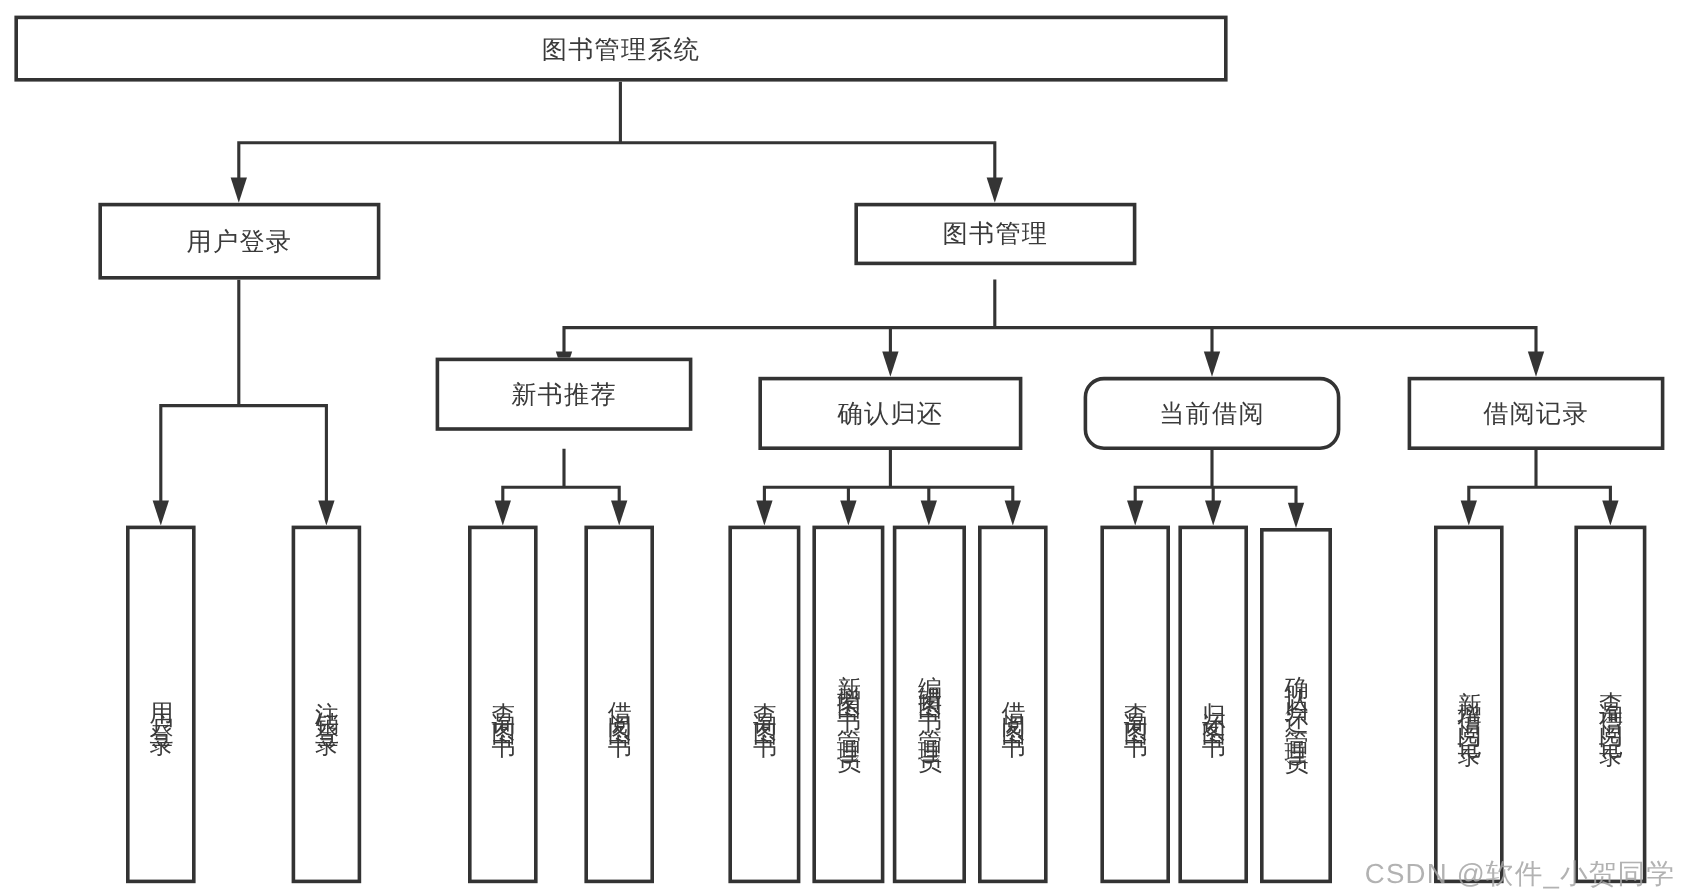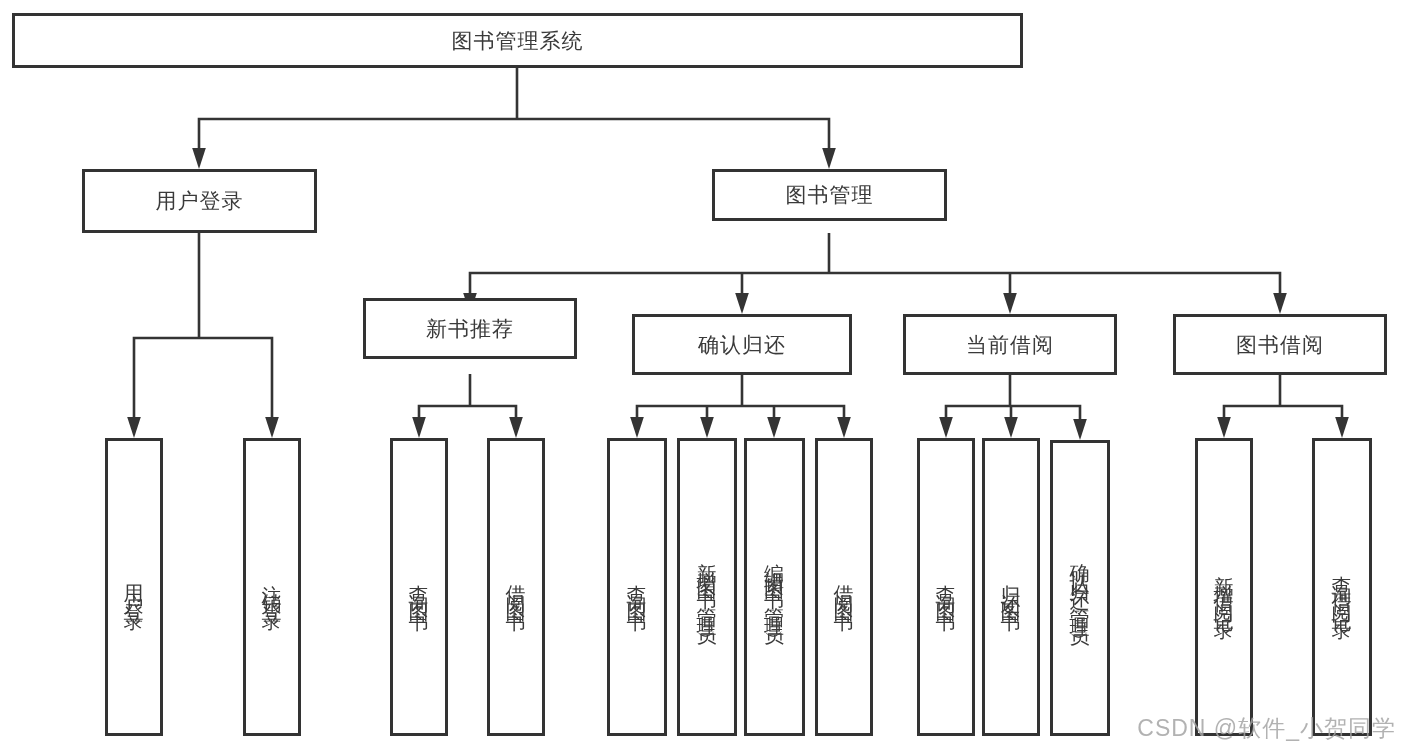--- a/index.html
+++ b/index.html
@@ -68,22 +68,22 @@
     </g>
   </svg>
 
   <div class="box" style="left:12px; top:13px; width:1011px; height:55px;text-align:center;">图书管理系统</div>
 
   <div class="box" style="left:82px; top:169px; width:235px; height:64px;">用户登录</div>
   <div class="box" style="left:712px; top:169px; width:235px; height:52px;">图书管理</div>
 
   <div class="box" style="left:363px; top:298px; width:214px; height:61px;">新书推荐</div>
   <div class="box" style="left:632px; top:314px; width:220px; height:61px;">确认归还</div>
-  <div class="box" style="left:903px; top:314px; width:214px; height:61px;">当前借阅</div>
-  <div class="box" style="left:1173px; top:314px; width:214px; height:61px;">图书借阅</div>
+  <div class="box" style="left:903px; top:314px; width:214px; height:61px;border-radius:17px;">当前借阅</div>
+  <div class="box" style="left:1173px; top:314px; width:214px; height:61px;">借阅记录</div>
 
   <div class="vbox" style="left:105px; top:438px; width:58px; height:298px;">
     <span class="vlabel">用户登录</span>
   </div>
   <div class="vbox" style="left:243px; top:438px; width:58px; height:298px;">
     <span class="vlabel">注销登录</span>
   </div>
 
   <div class="vbox" style="left:390px; top:438px; width:58px; height:298px;">
     <span class="vlabel">查询图书</span>

